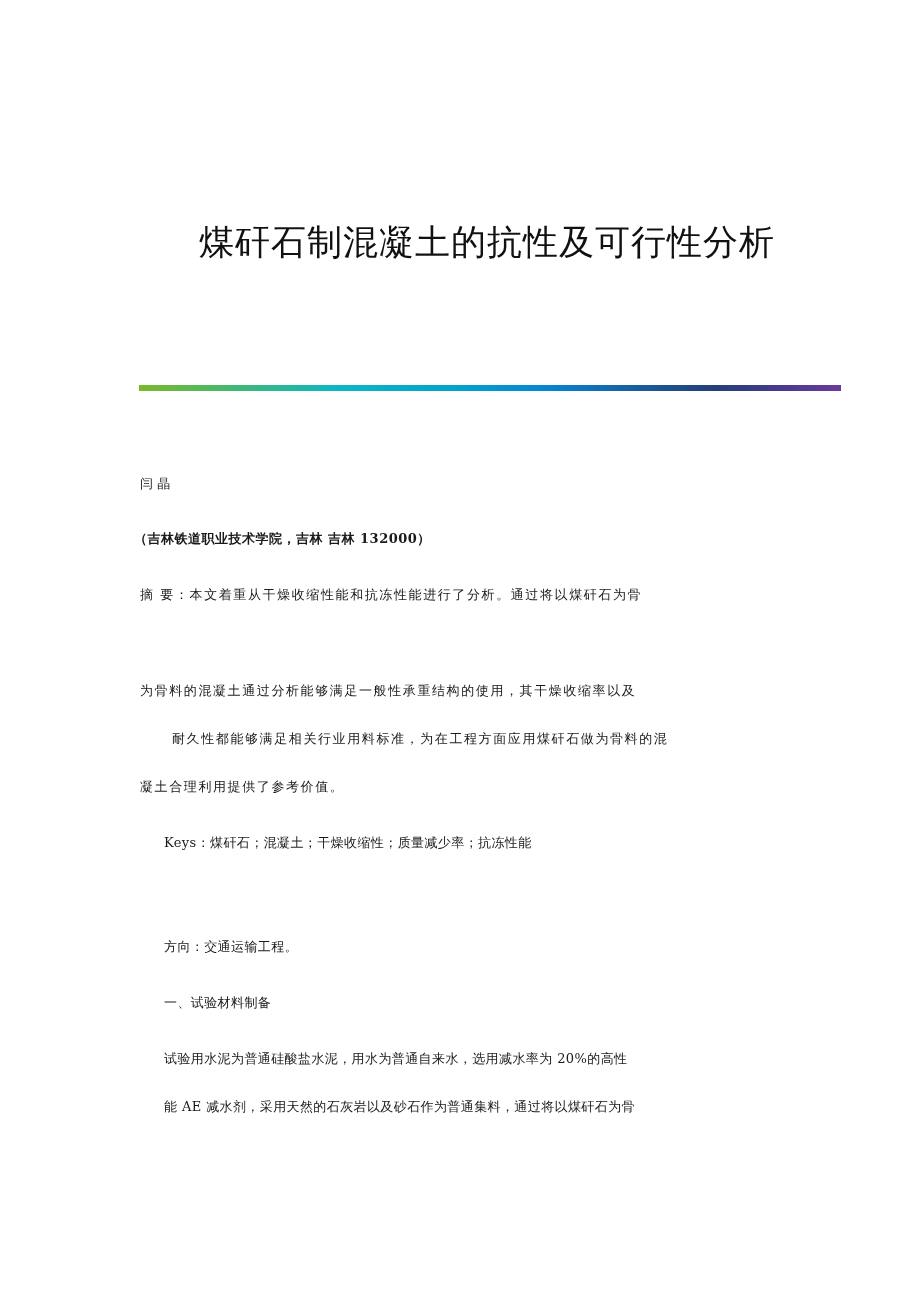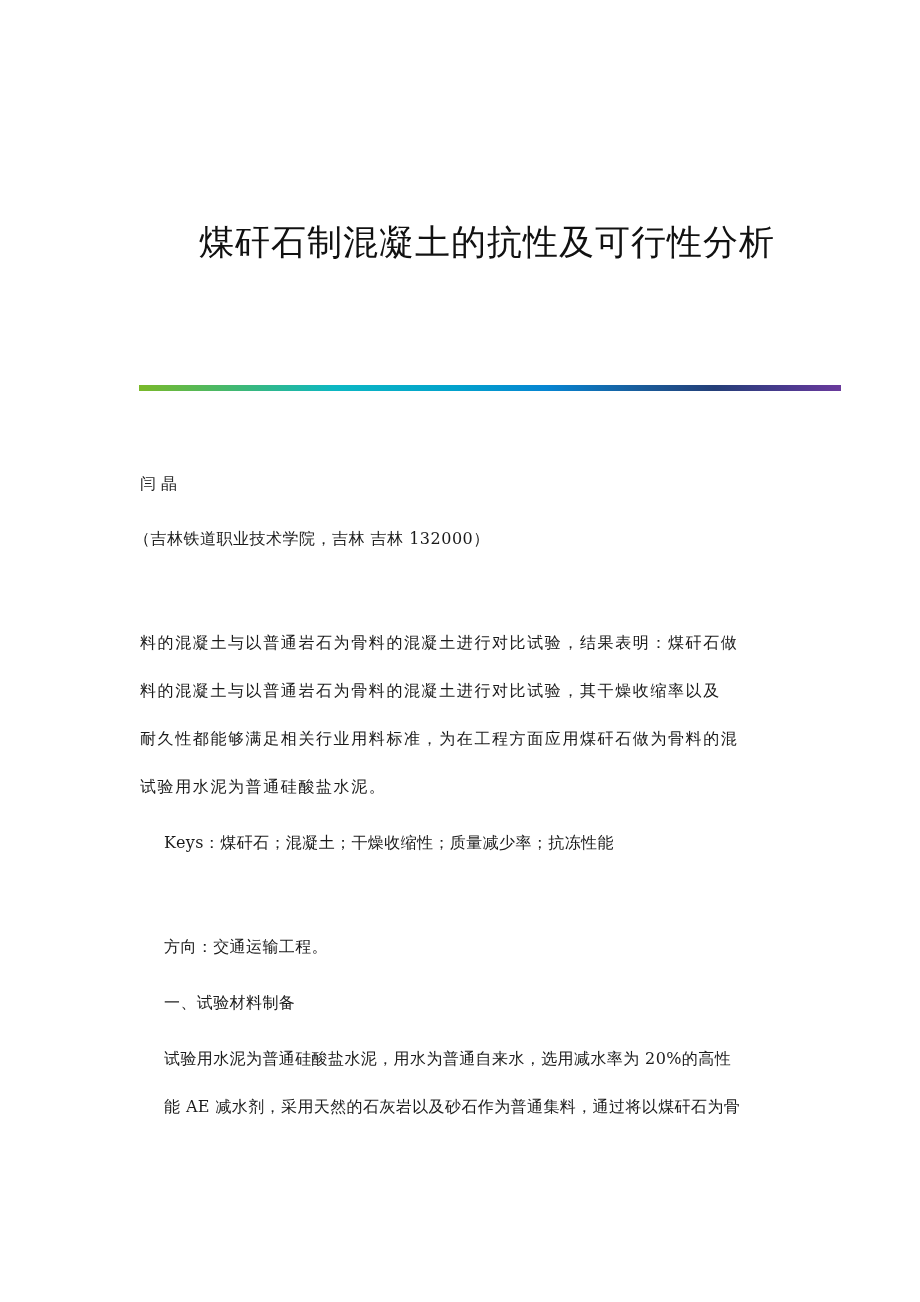--- a/index.html
+++ b/index.html
@@ -49,45 +49,45 @@
         #02a2cc 45%,
         #0685d2 58%,
         #1a5a98 72%,
         #243f78 82%,
         #4a3a8e 92%,
         #6a3a9c 100%);
     }
     .line {
       position: absolute;
       left: 140px;
-      font-size: 16px;
+      font-size: 13px;
       line-height: 24px;
       color: #1a1a1a;
       white-space: nowrap;
       letter-spacing: 1.6px;
     }
     .line.tight { letter-spacing: 0.4px; margin-left: 24px; }
   </style>
 </head>
 <body>
 
 <div class="page">
 
   <h1 class="title">煤矸石制混凝土的抗性及可行性分析</h1>
 
   <div class="divider"></div>
 
   <div class="line" style="top:472px; letter-spacing:0;">闫 晶</div>
 
-  <div class="line" style="top:527px; left:134px; letter-spacing:0.5px;">（吉林铁道职业技术学院，吉林 吉林 132000）</div>
+  <div class="line" style="top:527px; left:134px; letter-spacing:0.5px;font-weight:bold;">（吉林铁道职业技术学院，吉林 吉林 132000）</div>
 
-  <div class="line" style="top:631px;">料的混凝土与以普通岩石为骨料的混凝土进行对比试验，结果表明：煤矸石做</div>
-  <div class="line" style="top:679px;">料的混凝土与以普通岩石为骨料的混凝土进行对比试验，其干燥收缩率以及</div>
-  <div class="line" style="top:727px;">耐久性都能够满足相关行业用料标准，为在工程方面应用煤矸石做为骨料的混</div>
-  <div class="line" style="top:775px;">试验用水泥为普通硅酸盐水泥。</div>
+  <div class="line" style="top:583px;">摘 要：本文着重从干燥收缩性能和抗冻性能进行了分析。通过将以煤矸石为骨</div>
+  <div class="line" style="top:679px;">为骨料的混凝土通过分析能够满足一般性承重结构的使用，其干燥收缩率以及</div>
+  <div class="line" style="top:727px;margin-left:32px;">耐久性都能够满足相关行业用料标准，为在工程方面应用煤矸石做为骨料的混</div>
+  <div class="line" style="top:775px;">凝土合理利用提供了参考价值。</div>
 
   <div class="line tight" style="top:831px;">Keys：煤矸石；混凝土；干燥收缩性；质量减少率；抗冻性能</div>
 
   <div class="line tight" style="top:935px;">方向：交通运输工程。</div>
 
   <div class="line tight" style="top:991px;">一、试验材料制备</div>
 
   <div class="line tight" style="top:1047px;">试验用水泥为普通硅酸盐水泥，用水为普通自来水，选用减水率为 20%的高性</div>
   <div class="line tight" style="top:1095px;">能 AE 减水剂，采用天然的石灰岩以及砂石作为普通集料，通过将以煤矸石为骨</div>
 

